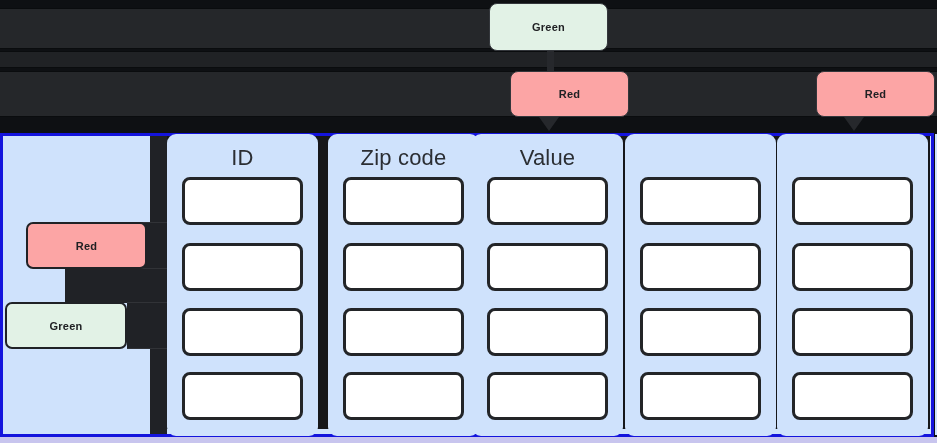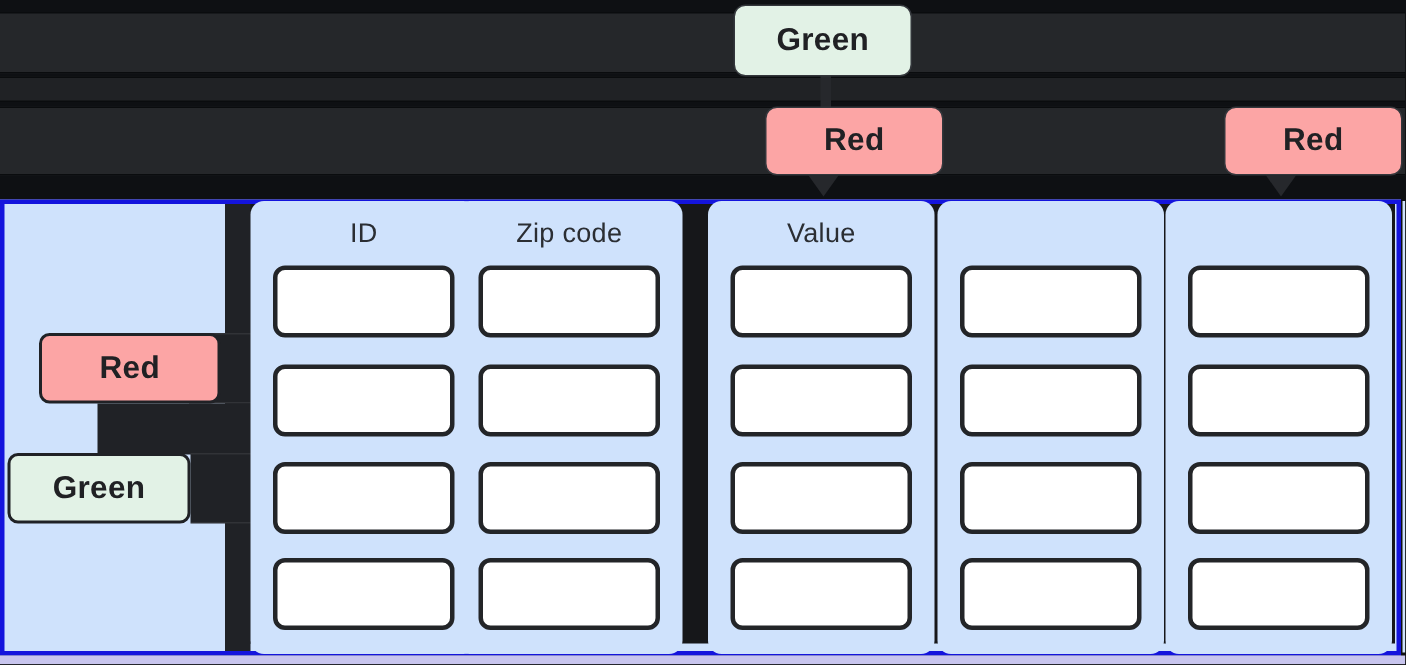--- a/index.html
+++ b/index.html
@@ -13,21 +13,21 @@
 
   
   .row-bar{left:0;width:937px;background:#25272a;border-top:1px solid #0a0c0e;border-bottom:1px solid #0a0c0e;}
   .bar-a{top:8px;height:41px;}
   .bar-b{top:51px;height:17px;background:#202225;}
   .bar-c{top:71px;height:46px;}
 
   
   .badge{
     display:flex;align-items:center;justify-content:center;
-    font-weight:bold;font-size:21px;color:#202124;letter-spacing:.2px;
+    font-weight:bold;font-size:11px;color:#202124;letter-spacing:.2px;
   }
   .badge-green{background:#e2f2e6;}
   .badge-red{background:#fca5a5;margin-left:21px;}
   .top-badge{border:1px solid #33363b;border-radius:8px;}
   .left-badge{border:2px solid #202226;border-radius:7px;}
 
   .top-green{left:489px;top:3px;width:119px;height:48px;}
   .top-red-1{left:489px;top:71px;width:119px;height:46px;}
   .top-red-2{left:795px;top:71px;width:119px;height:46px;}
 
@@ -56,25 +56,25 @@
   .left-conn-2{left:65px;top:269px;width:102px;height:34px;}
   .left-conn-3{left:127px;top:302px;width:40px;height:47px;}
 
   .left-red{left:5px;top:222px;width:121px;height:47px;}
   .left-green{left:5px;top:302px;width:122px;height:47px;}
 
   
   .column{
     top:134px;width:151px;height:302px;background:#cfe2fc;border-radius:9px;
   }
-  .col-0{left:167px;} .col-1{left:304px;} .col-2{left:472px;}
+  .col-0{left:167px;} .col-1{left:328px;} .col-2{left:472px;}
   .col-3{left:625px;} .col-4{left:777px;}
   .col-header{
     position:absolute;left:0;top:11px;width:100%;text-align:center;
-    font-size:18px;font-weight:500;color:#2b2e33;letter-spacing:.2px;
+    font-size:22px;font-weight:500;color:#2b2e33;letter-spacing:.2px;
   }
   .cell{
     position:absolute;left:15px;width:121px;height:48px;
     background:#ffffff;border:3px solid #232528;border-radius:8px;box-sizing:border-box;
   }
   .cell-0{top:43px;} .cell-1{top:109px;} .cell-2{top:174px;} .cell-3{top:238px;}
 
   
   .lavender{left:0;top:437px;width:937px;height:6px;background:#c8c5ee;}
 </style>

